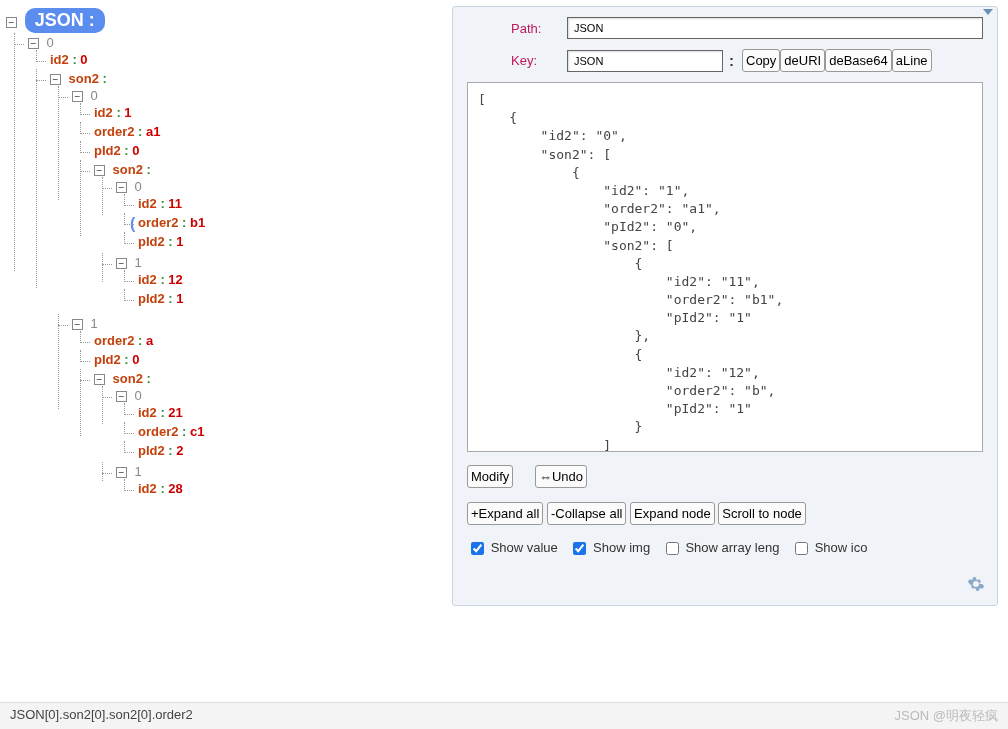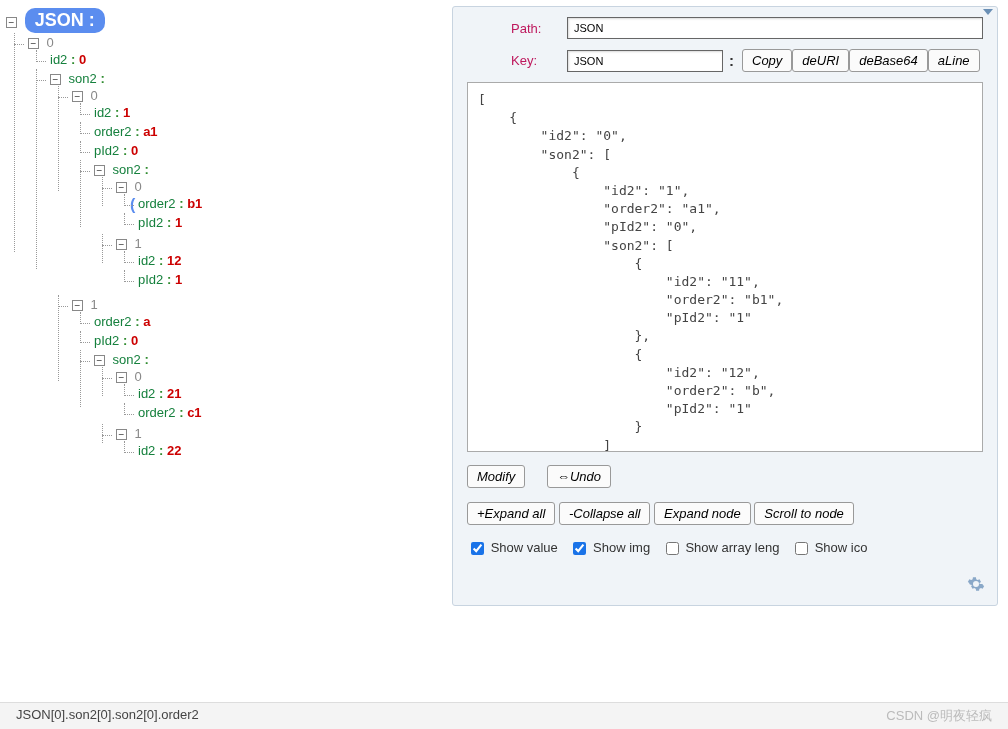--- a/index.html
+++ b/index.html
@@ -69,21 +69,21 @@
   display: inline-block;
   width: 11px; height: 11px;
   line-height: 9px;
   text-align: center;
   border: 1px solid #888;
   background: #fff;
   font-size: 10px;
   margin-right: 4px;
   cursor: pointer;
 }
-.key-obj { color: #15803d; font-weight: normal; }
+.key-obj { color: #c2410c; font-weight: bold; }
 .key-idx { color: #888; }
 .val { color: #cc0000; font-weight: bold; }
 .node-line { white-space: nowrap; }
 .node-line .colon { color: #2e8b2e; font-weight: bold; }
 .highlighted {
   position: relative;
 }
 .highlighted::before {
   content: "(";
   color: #5b8def;
@@ -104,24 +104,23 @@
   padding: 4px 6px;
   font-size: 11px;
   box-shadow: inset 1px 1px 2px rgba(0,0,0,.15);
 }
 .text-input.wide { flex: 1; }
 .colon-big { font-weight: bold; font-size: 15px; margin: 0 8px 0 6px; }
 .btn {
   border: 1px solid #999;
   border-radius: 3px;
   background: #fbfbfb;
-  padding: 3px 9px;
+  padding: 3px 3px;
   font-size: 13px;
   cursor: pointer;
-  font-style: italic;
 }
 
 .json-text {
   width: 100%;
   height: 370px;
   border: 1px solid #aaa;
   background: #fff;
   font-family: Consolas, monospace;
   font-size: 13px;
   padding: 8px 10px;
@@ -144,21 +143,21 @@
   color: #8aa8c8;
 }
 .gear svg { width: 100%; height: 100%; }
 
 .status-bar {
   position: fixed;
   left: 0; bottom: 0;
   width: 1008px;
   background: #f4f4f4;
   border-top: 1px solid #ddd;
-  padding: 4px 16px;
+  padding: 4px 10px;
   font-size: 13px;
   color: #444;
   display: flex;
   justify-content: space-between;
 }
 .watermark { color: #bbb; font-size: 13px; }
 </style>
 </head>
 <body>
 
@@ -171,39 +170,41 @@
           <ul>
             <li><span class="node-line"><span class="toggle">−</span><span class="key-idx"> 0</span></span><ul>
                 <li><span class="node-line"><span class="key-obj"> id2</span><span class="colon"> : </span><span class="val"> 0</span></span></li>
                 <li><span class="node-line"><span class="toggle">−</span><span class="key-obj"> son2</span><span class="colon"> : </span></span><ul>
                     <li><span class="node-line"><span class="toggle">−</span><span class="key-idx"> 0</span></span><ul>
                         <li><span class="node-line"><span class="key-obj"> id2</span><span class="colon"> : </span><span class="val"> 1</span></span></li>
                         <li><span class="node-line"><span class="key-obj"> order2</span><span class="colon"> : </span><span class="val"> a1</span></span></li>
                         <li><span class="node-line"><span class="key-obj"> pId2</span><span class="colon"> : </span><span class="val"> 0</span></span></li>
                         <li><span class="node-line"><span class="toggle">−</span><span class="key-obj"> son2</span><span class="colon"> : </span></span><ul>
                             <li><span class="node-line"><span class="toggle">−</span><span class="key-idx"> 0</span></span><ul>
+                                <li><span class="node-line"><span class="key-obj"> id2</span><span class="colon"> : </span><span class="val"> 11</span></span></li>
                                 <li><span class="node-line highlighted"><span class="key-obj"> order2</span><span class="colon"> : </span><span class="val"> b1</span></span></li>
                                 <li><span class="node-line"><span class="key-obj"> pId2</span><span class="colon"> : </span><span class="val"> 1</span></span></li>
                               </ul></li>
                             <li><span class="node-line"><span class="toggle">−</span><span class="key-idx"> 1</span></span><ul>
                                 <li><span class="node-line"><span class="key-obj"> id2</span><span class="colon"> : </span><span class="val"> 12</span></span></li>
                                 <li><span class="node-line"><span class="key-obj"> pId2</span><span class="colon"> : </span><span class="val"> 1</span></span></li>
                               </ul></li>
                           </ul></li>
                       </ul></li>
                     <li><span class="node-line"><span class="toggle">−</span><span class="key-idx"> 1</span></span><ul>
                         <li><span class="node-line"><span class="key-obj"> order2</span><span class="colon"> : </span><span class="val"> a</span></span></li>
                         <li><span class="node-line"><span class="key-obj"> pId2</span><span class="colon"> : </span><span class="val"> 0</span></span></li>
                         <li><span class="node-line"><span class="toggle">−</span><span class="key-obj"> son2</span><span class="colon"> : </span></span><ul>
                             <li><span class="node-line"><span class="toggle">−</span><span class="key-idx"> 0</span></span><ul>
                                 <li><span class="node-line"><span class="key-obj"> id2</span><span class="colon"> : </span><span class="val"> 21</span></span></li>
                                 <li><span class="node-line"><span class="key-obj"> order2</span><span class="colon"> : </span><span class="val"> c1</span></span></li>
+                                <li><span class="node-line"><span class="key-obj"> pId2</span><span class="colon"> : </span><span class="val"> 2</span></span></li>
                               </ul></li>
                             <li><span class="node-line"><span class="toggle">−</span><span class="key-idx"> 1</span></span><ul>
-                                <li><span class="node-line"><span class="key-obj"> id2</span><span class="colon"> : </span><span class="val"> 22</span></span></li>
+                                <li><span class="node-line"><span class="key-obj"> id2</span><span class="colon"> : </span><span class="val"> 28</span></span></li>
                               </ul></li>
                           </ul></li>
                       </ul></li>
                   </ul></li>
               </ul></li>
           </ul>
         </div>
     </div>
   </div>
 
@@ -269,14 +270,14 @@
     <span class="gear">
       <svg viewBox="0 0 24 24" fill="currentColor">
           <path d="M12 8a4 4 0 100 8 4 4 0 000-8zm9 4a7 7 0 01-.1 1.2l2 1.6-2 3.4-2.4-1a7 7 0 01-2 1.2l-.4 2.6h-4l-.4-2.6a7 7 0 01-2-1.2l-2.4 1-2-3.4 2-1.6A7 7 0 013 12a7 7 0 01.1-1.2l-2-1.6 2-3.4 2.4 1a7 7 0 012-1.2L7.9 3h4l.4 2.6a7 7 0 012 1.2l2.4-1 2 3.4-2 1.6c.1.4.1.8.1 1.2z"></path>
         </svg>
     </span>
   </div>
 </div>
 
 <div class="status-bar">
   <span>JSON[0].son2[0].son2[0].order2</span>
-  <span class="watermark">CSDN @明夜轻疯</span>
+  <span class="watermark">JSON @明夜轻疯</span>
 </div>
 
 </body></html>

